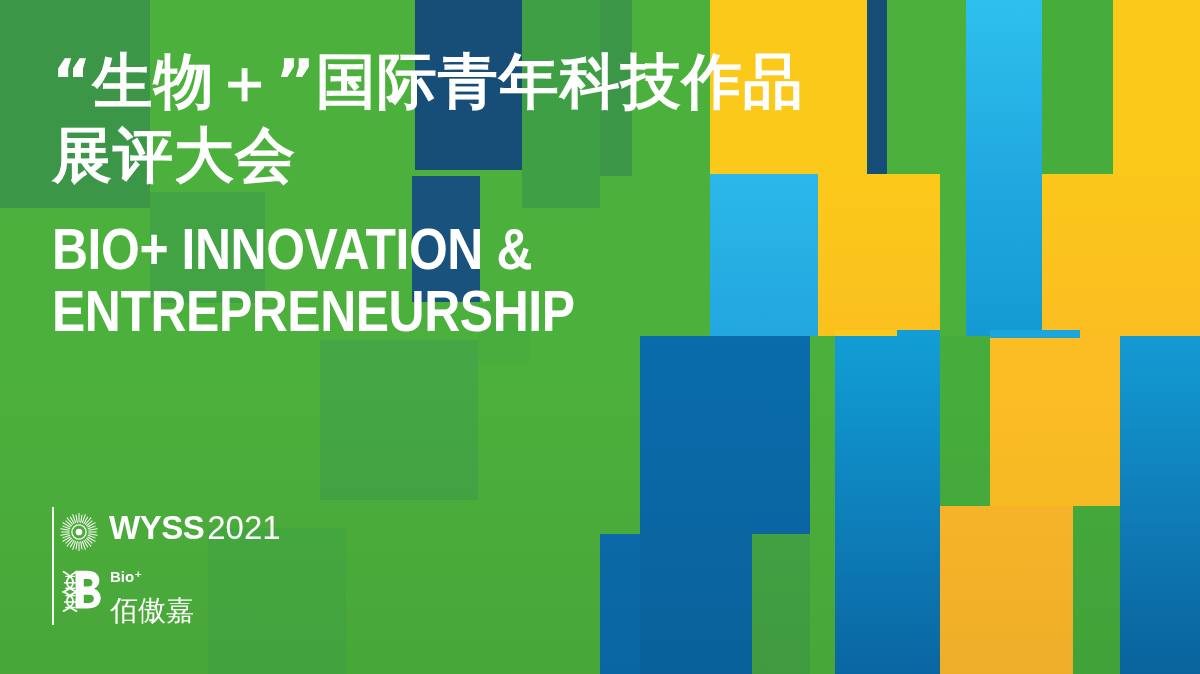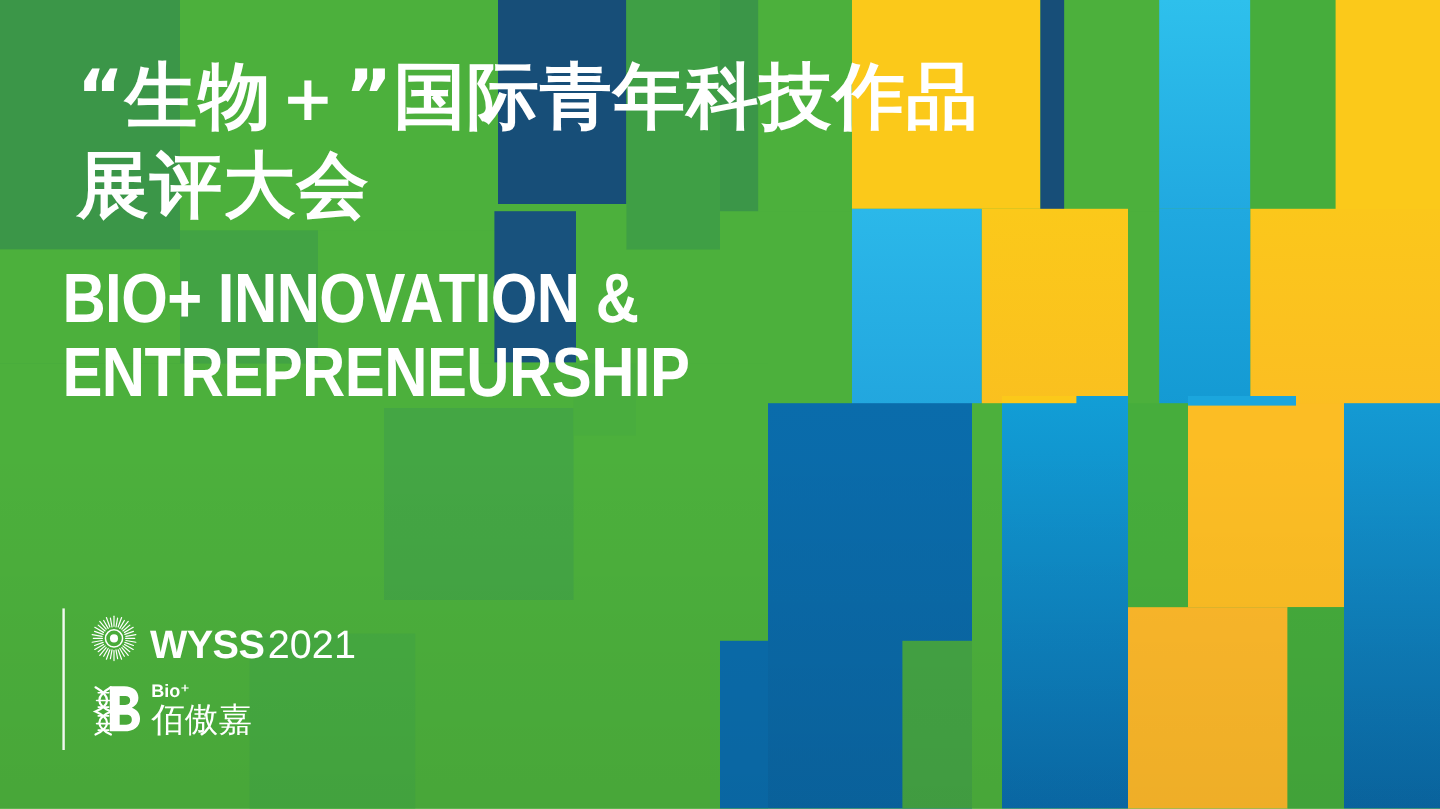--- a/index.html
+++ b/index.html
@@ -13,48 +13,48 @@
 
   
   #shade{
     position:absolute;inset:0;pointer-events:none;
     background:linear-gradient(to bottom,rgba(0,0,0,0) 55%,rgba(0,0,0,0.055) 100%);
   }
 
   #content{position:absolute;inset:0;}
 
   .title-cn{
-    position:absolute;left:64px;top:44px;width:900px;
+    position:absolute;left:52px;top:44px;width:900px;
     color:#ffffff;font-size:60px;line-height:74px;font-weight:700;
     letter-spacing:1px;white-space:pre-line;
     font-family:"DejaVu Sans","Liberation Sans",sans-serif;
   }
   .title-en{
     position:absolute;left:52px;top:218px;width:760px;
     color:#ffffff;font-size:58px;line-height:62px;font-weight:700;
     letter-spacing:-0.5px;white-space:pre-line;
     transform:scaleX(0.86);transform-origin:left top;
   }
 
   
   #logos{position:absolute;left:52px;top:505px;width:330px;height:122px;}
   #logo-divider{position:absolute;left:0;top:2px;width:2px;height:118px;background:#ffffff;opacity:.92;}
 
-  .logo-row{position:absolute;left:22px;display:flex;align-items:flex-end;}
+  .logo-row{position:absolute;left:6px;display:flex;align-items:flex-start;}
   #logo-wyss{top:6px;}
   #logo-baiaojia{top:64px;}
 
   .wyss-mark{width:42px;height:42px;margin-right:9px;display:block;}
   .wyss-word{display:flex;align-items:baseline;color:#fff;}
   .wyss-name{font-size:33px;font-weight:700;letter-spacing:-0.5px;line-height:1;}
   .wyss-year{font-size:33px;font-weight:300;letter-spacing:0px;line-height:1;margin-left:3px;}
 
   .bao-mark{width:46px;height:44px;margin-right:6px;display:block;}
   .bao-text{display:flex;flex-direction:column;justify-content:center;color:#fff;}
-  .bao-sup{font-size:15px;font-weight:700;line-height:1;letter-spacing:0px;margin-bottom:2px;}
+  .bao-sup{font-size:15px;font-weight:700;line-height:1;letter-spacing:0px;margin-bottom:13px;}
   .bao-cn{font-size:28px;font-weight:400;line-height:1;letter-spacing:0px;
           font-family:"DejaVu Sans","Liberation Sans",sans-serif;}
 </style>
 </head>
 <body>
 
 <div id="poster">
 
   <div id="mosaic">
 

